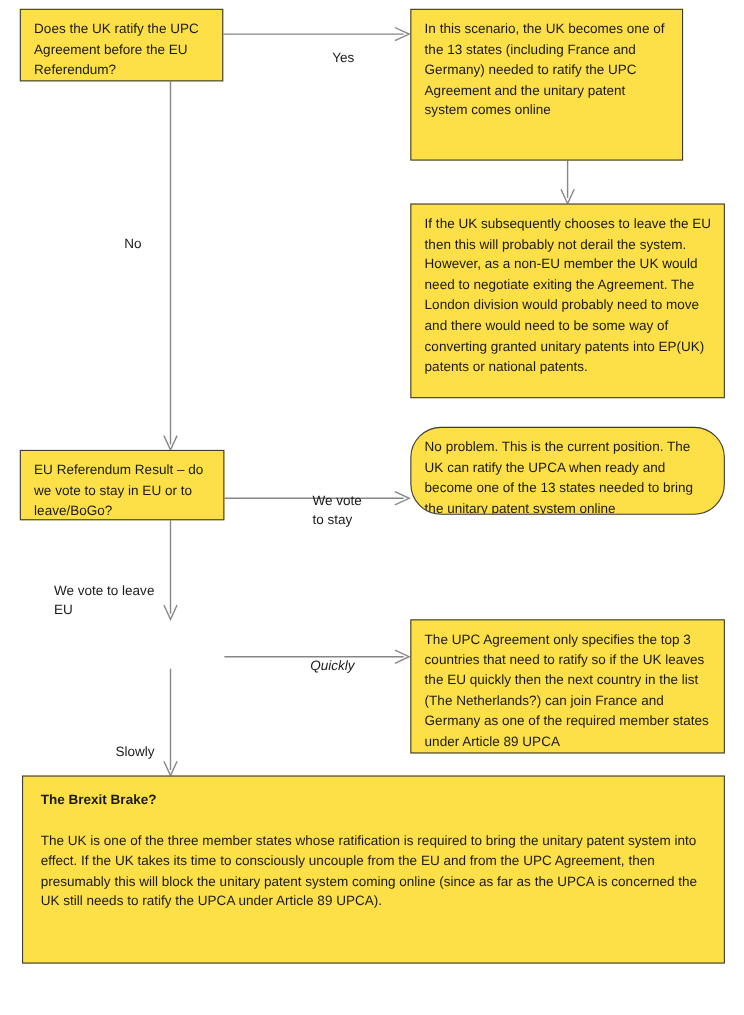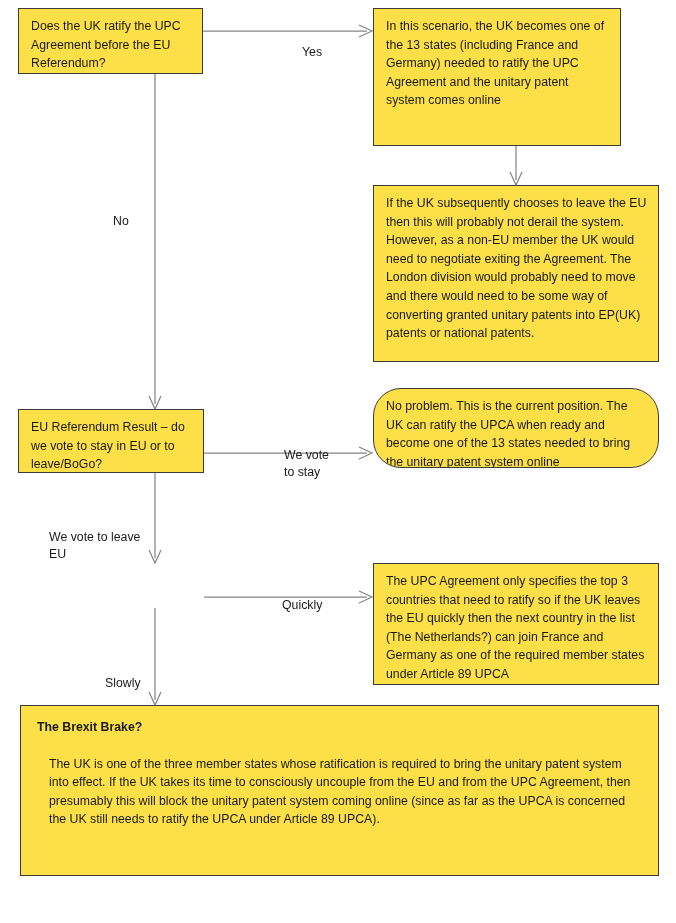--- a/index.html
+++ b/index.html
@@ -33,21 +33,21 @@
     overflow: hidden;
   }
   .node p {
     margin: 0;
   }
   .node .title {
     font-weight: bold;
     margin: 0 0 18px 0;
   }
   .node .para {
-    margin: 0 0 18px 12px;
+    margin: 0 0 18px 0;
   }
   .node .para:last-child {
     margin-bottom: 0;
   }
   .edge-label {
     position: absolute;
     font-size: 12.3px;
     line-height: 17px;
     color: #1a1a1a;
     white-space: pre-line;
@@ -133,17 +133,17 @@
   <div class="edge-label" style="left:302px; top:12px;">Yes</div>
 
   <div class="edge-label" style="left:113px; top:181px;">No</div>
 
   <div class="edge-label" style="left:284px; top:415px;">We vote
 to stay</div>
 
   <div class="edge-label" style="left:49px; top:497px;">We vote to leave
 EU</div>
 
-  <div class="edge-label" style="left:282px; top:565px;">Quickly</div>
+  <div class="edge-label" style="left:282px; top:565px;font-style:italic;">Quickly</div>
 
   <div class="edge-label" style="left:105px; top:643px;">Slowly</div>
 
 </div>
 
 </body></html>

